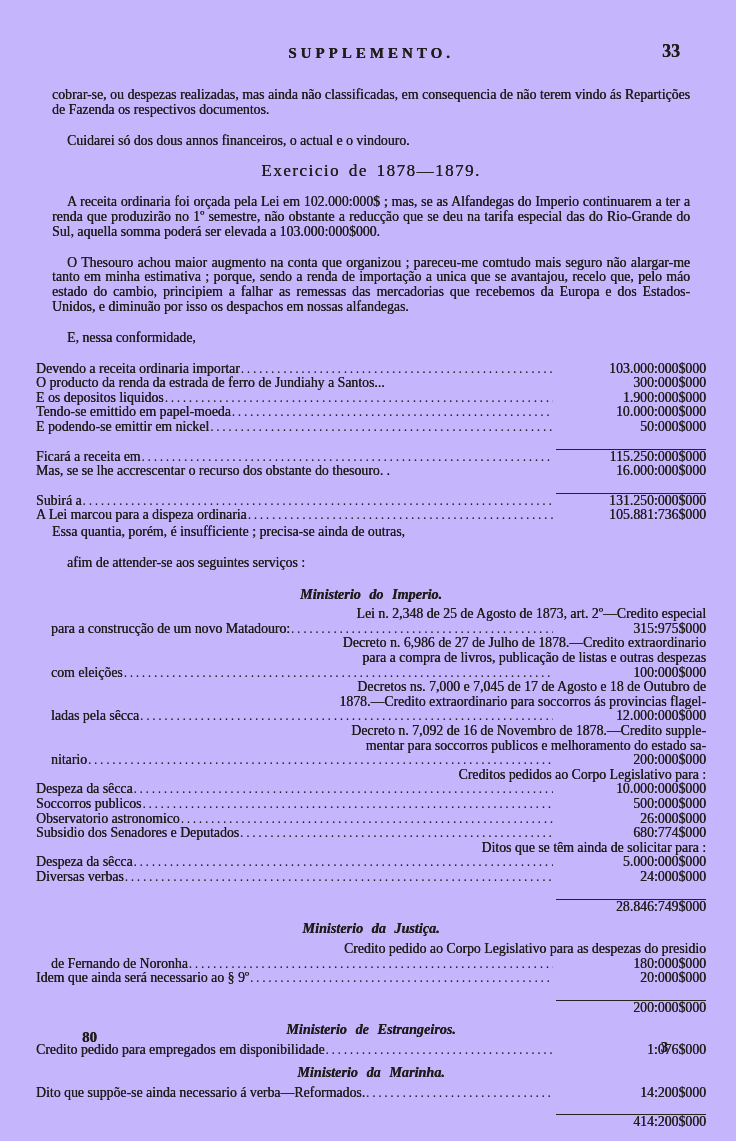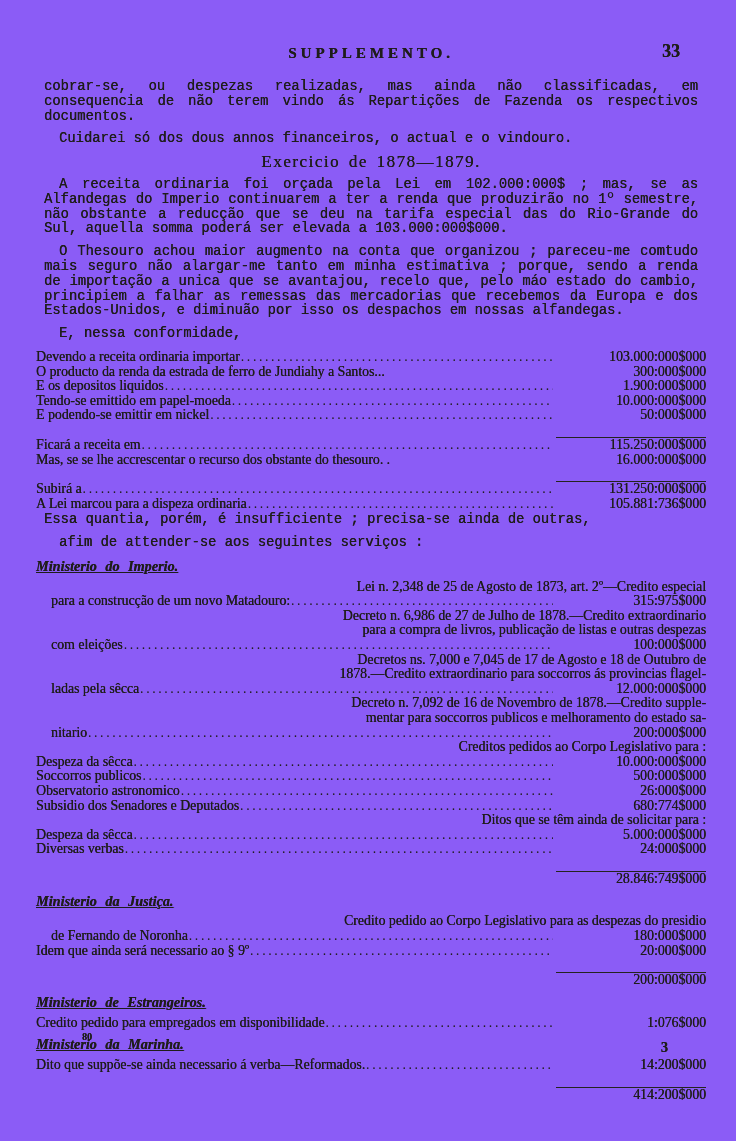--- a/index.html
+++ b/index.html
@@ -1,68 +1,67 @@
 <!DOCTYPE html>
 <html><head>
 <meta charset="utf-8">
 <style>
   html,body { margin:0; padding:0; background:#e8e6e1; }
   .page {
     position:relative;
     width:736px; height:1141px;
     margin:0 auto;
-    background:#8b5cf6;
+    background:#c4b5fd;
     color:#1f1d1a;
     font-family:"Liberation Serif","DejaVu Serif",serif;
     font-size:13.8px;
     line-height:14.8px;
     box-sizing:border-box;
     padding:46px 30px 0 36px;
     overflow:hidden;
     text-shadow:0.3px 0 0 currentColor;
   }
   
   .hdr { position:relative; height:26px; margin-bottom:2px; }
   .hdr-title {
     text-align:center; font-weight:bold; font-size:15px;
     letter-spacing:4px; word-spacing:2px;
   }
   .hdr-num { position:absolute; right:26px; top:-2px; font-weight:bold; font-size:18px; }
   
-  .para { margin:8px;font-family:Liberation Mono, monospace; }
+  .para { margin:16px; }
   .j { text-align:justify; }
   .ti { text-indent:15px; }
   .ind1 { padding-left:15px; }
   .ind2 { padding-left:36px; }
   h2.exercise {
     margin:5px 0 6px 0; text-align:center;
     font-size:17px; font-weight:normal; letter-spacing:1.5px; word-spacing:3px;
   }
   .section-heading {
-    font-style:italic; font-weight:bold;
+    text-align:center; font-style:italic; font-weight:bold;
     font-size:14.2px; word-spacing:5px;
     margin:7px 0 6px 0;
-    text-decoration:underline;
   }
   
   .ledger { margin:0; }
   .row { display:flex; align-items:baseline; line-height:14.6px;justify-content:flex-end; }
   .row .lbl { white-space:nowrap; }
   .row .dots {
     flex:1 1 auto; overflow:hidden; white-space:nowrap;
     letter-spacing:2.6px; margin:0 3px 0 1px; text-shadow:none;
   }
   .row .dots::after { content:"......................................................................................................................."; }
   .row .fill { flex:1 1 auto; }
   .row .amt { width:150px; flex:0 0 150px; text-align:right; white-space:nowrap; }
   .row .amt.rule { border-top:1.6px solid #25231f; }
   .row.gap { margin-top:14px; }
   .mt2 { margin-top:2px; }
   
-  .foot-left  { position:absolute; left:82px;  top:1030px; font-weight:bold; font-size:10px; }
+  .foot-left  { position:absolute; left:82px;  top:1030px; font-weight:bold; font-size:15px; }
   .foot-right { position:absolute; right:68px; top:1040px; font-weight:bold; font-size:14.5px; }
 </style>
 </head>
 <body>
 
 <div class="page">
 
   <div class="hdr">
     <div class="hdr-title">SUPPLEMENTO.</div>
     <div class="hdr-num">33</div>

